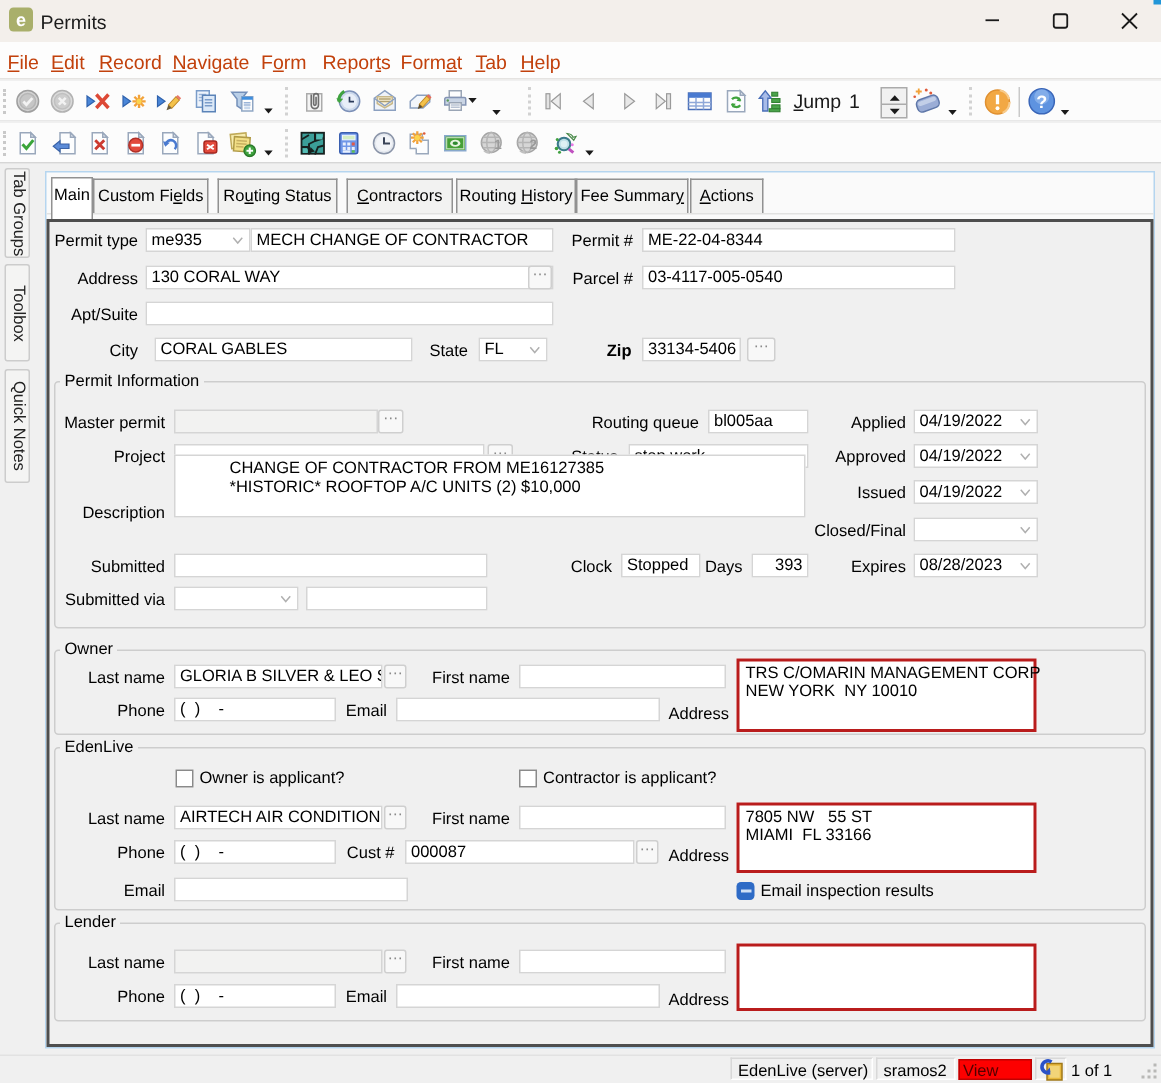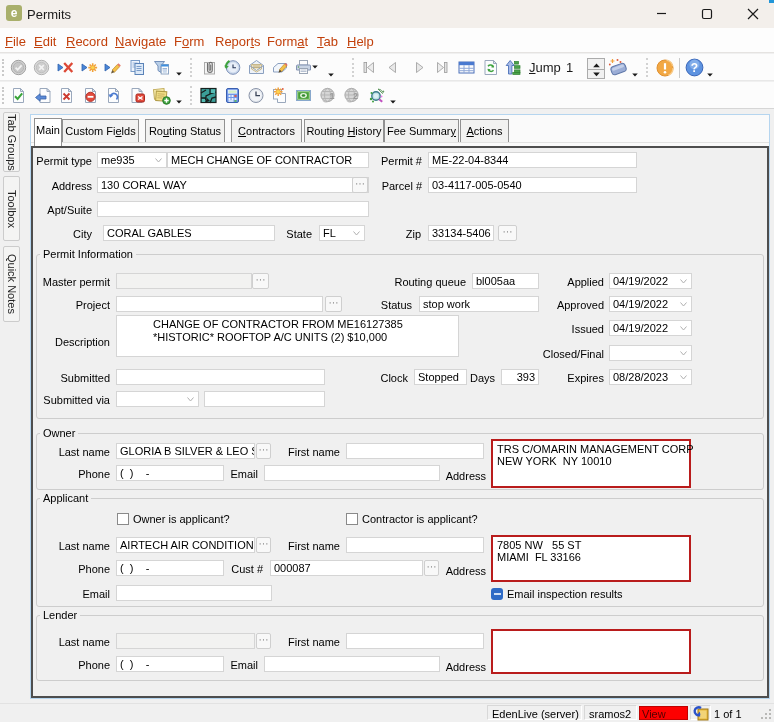--- a/index.html
+++ b/index.html
@@ -393,21 +393,21 @@
 
 <div class="lbl" style="left:10px; top:204px; width:82px;">Apt/Suite</div>
 <div class="inp" style="left:97px; top:201px; width:272px;"></div>
 
 <div class="lbl" style="left:10px; top:228px; width:82px;">City</div>
 <div class="inp" style="left:103px; top:225px; width:172px;">CORAL GABLES</div>
 <div class="lbl" style="left:280px; top:228px; width:32px;">State</div>
 <div class="inp combo" style="left:319px; top:225px; width:46px;">FL<svg class="chev" viewBox="0 0 7 5">
         <path d="M0.5 0.5 L3.5 4 L6.5 0.5" fill="none" stroke="#b0b0b0"></path>
       </svg></div>
-<div class="lbl" style="left:390px; top:228px; width:31px;">Zip</div>
+<div class="lbl" style="left:390px; top:228px; width:31px;font-weight:bold;">Zip</div>
 <div class="inp" style="left:428px; top:225px; width:66px;">33134-5406</div>
 <div class="btn3" style="left:498px; top:225px; width:19px;">⋯</div>
 
 <div class="fs" style="left:36px; top:254px; width:728px; height:165px;"></div>
 <div class="leg" style="left:40px; top:248px;">Permit Information</div>
 
 <div class="lbl" style="left:20px; top:276px; width:90px;">Master permit</div>
 <div class="inp dis" style="left:116px; top:273px; width:136px;"></div>
 <div class="btn3" style="left:252px; top:273px; width:17px;">⋯</div>
 <div class="lbl" style="left:380px; top:276px; width:86px;">Routing queue</div>
@@ -421,21 +421,21 @@
 <div class="inp" style="left:116px; top:296px; width:207px;"></div>
 <div class="btn3" style="left:325px; top:296px; width:17px;">⋯</div>
 <div class="lbl" style="left:370px; top:299px; width:42px;">Status</div>
 <div class="inp" style="left:419px; top:296px; width:120px;">stop work</div>
 <div class="lbl" style="left:540px; top:299px; width:64px;">Approved</div>
 <div class="inp combo" style="left:609px; top:296px; width:83px;">04/19/2022<svg class="chev" viewBox="0 0 7 5">
         <path d="M0.5 0.5 L3.5 4 L6.5 0.5" fill="none" stroke="#b0b0b0"></path>
       </svg></div>
 
 <div class="lbl" style="left:20px; top:320px; width:90px;margin-top:16px;">Description</div>
-<div class="inp" style="left:116px; top:315px; width:343px; height:42px; line-height:13px; padding-top:2px;padding-left:36px;">CHANGE OF CONTRACTOR FROM ME16127385
+<div class="inp" style="left:116px; top:303px; width:421px; height:42px; line-height:13px; padding-top:2px;padding-left:36px;">CHANGE OF CONTRACTOR FROM ME16127385
 *HISTORIC* ROOFTOP A/C UNITS (2) $10,000</div>
 <div class="lbl" style="left:540px; top:323px; width:64px;">Issued</div>
 <div class="inp combo" style="left:609px; top:320px; width:83px;">04/19/2022<svg class="chev" viewBox="0 0 7 5">
         <path d="M0.5 0.5 L3.5 4 L6.5 0.5" fill="none" stroke="#b0b0b0"></path>
       </svg></div>
 <div class="lbl" style="left:520px; top:348px; width:84px;">Closed/Final</div>
 <div class="inp combo" style="left:609px; top:345px; width:83px;"><svg class="chev" viewBox="0 0 7 5">
         <path d="M0.5 0.5 L3.5 4 L6.5 0.5" fill="none" stroke="#b0b0b0"></path>
       </svg></div>
 
@@ -465,21 +465,21 @@
 <div class="inp" style="left:346px; top:443px; width:138px;"></div>
 <div class="addr" style="top:439px; height:49px;">TRS C/OMARIN MANAGEMENT CORP
 NEW YORK  NY 10010</div>
 <div class="lbl" style="left:20px; top:468px; width:90px;">Phone</div>
 <div class="inp" style="left:116px; top:465px; width:108px;">(&nbsp;&nbsp;)&nbsp;&nbsp;&nbsp;&nbsp;-</div>
 <div class="lbl" style="left:230px; top:468px; width:28px;">Email</div>
 <div class="inp" style="left:264px; top:465px; width:176px;"></div>
 <div class="lbl" style="left:440px; top:470px; width:46px;">Address</div>
 
 <div class="fs" style="left:36px; top:498px; width:728px; height:109px;"></div>
-<div class="leg" style="left:40px; top:492px;">Applicant</div>
+<div class="leg" style="left:40px; top:492px;">EdenLive</div>
 <div class="cb" style="left:117px; top:513px;"></div>
 <div class="cbl" style="left:133px; top:513px;">Owner is applicant?</div>
 <div class="cb" style="left:346px; top:513px;"></div>
 <div class="cbl" style="left:362px; top:513px;">Contractor is applicant?</div>
 <div class="lbl" style="left:20px; top:540px; width:90px;">Last name</div>
 <div class="inp" style="left:116px; top:537px; width:139px;">AIRTECH AIR CONDITIONIN</div>
 <div class="btn3" style="left:256px; top:537px; width:15px;">⋯</div>
 <div class="lbl" style="left:280px; top:540px; width:60px;">First name</div>
 <div class="inp" style="left:346px; top:537px; width:138px;"></div>
 <div class="addr" style="top:535px; height:47px;">7805 NW   55 ST

